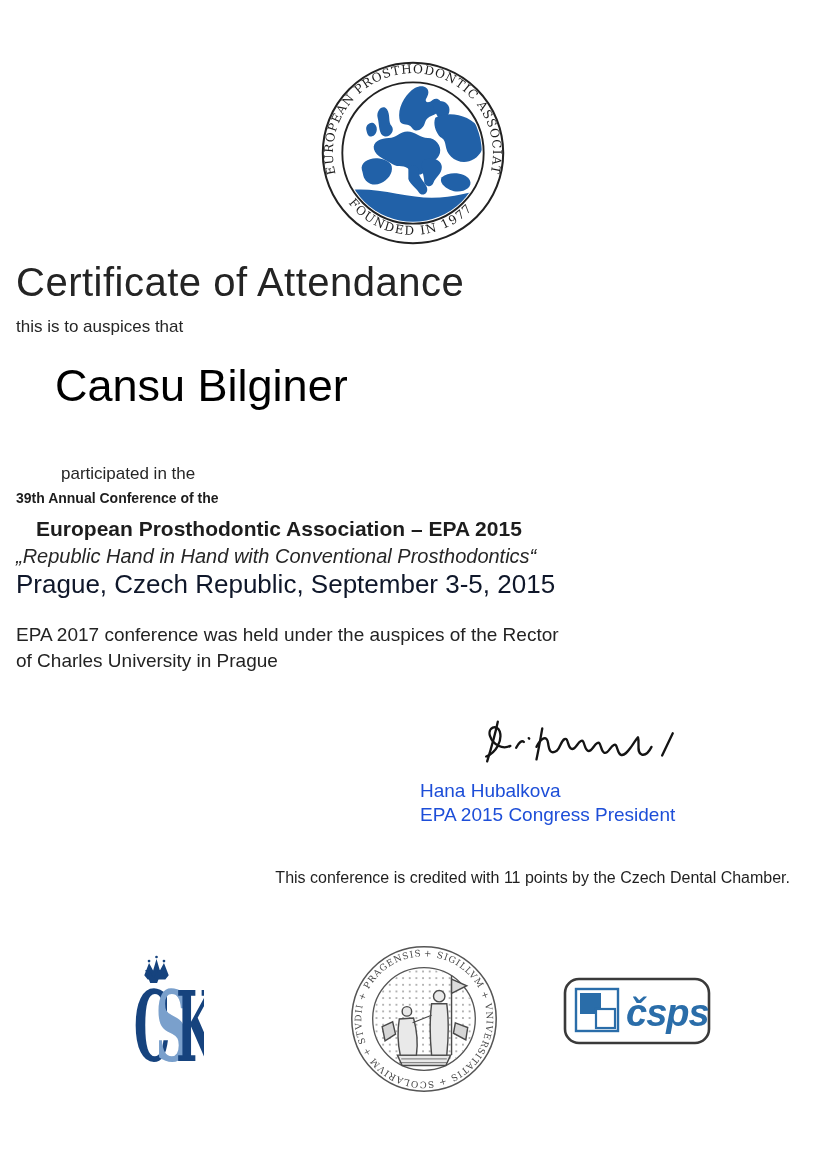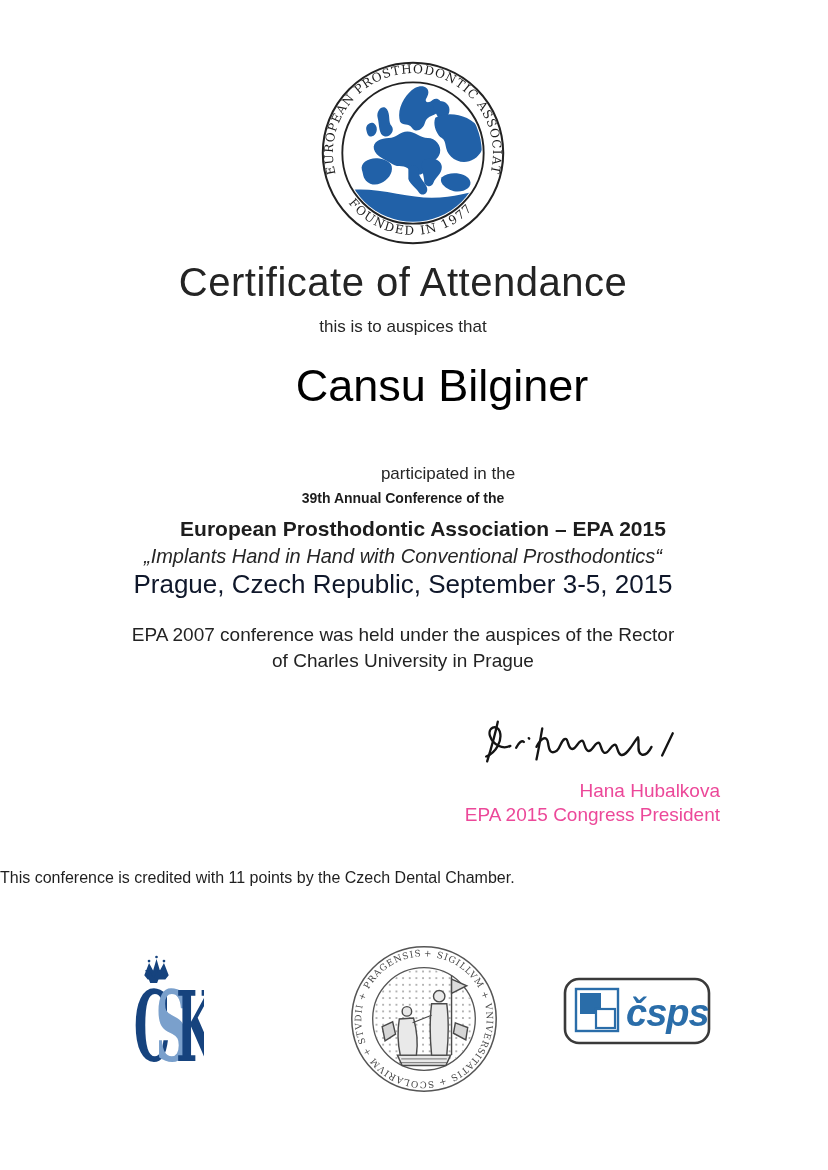--- a/index.html
+++ b/index.html
@@ -4,39 +4,39 @@
 <style>
   html,body { margin:0; padding:0; background:#ffffff; }
   .page {
     position:relative;
     width:828px; height:1170px;
     background:#ffffff;
     font-family:"Liberation Sans", sans-serif;
     color:#1f1f1f;
     overflow:hidden;
   }
-  .cwrap { position:absolute; left:0; width:806px; text-align:center; }
+  .cwrap { position:absolute; left:16px; width:806px; }
 
   .epa-logo   { position:absolute; left:320px; top:60px; width:186px; height:186px; }
 
   .title        { top:256px; font-size:40px; line-height:52px; font-weight:400; letter-spacing:0.5px; color:#242424; }
   .certify      { top:317px; font-size:17px; color:#262626; }
   .name         { top:358px; font-size:45px; line-height:56px; font-weight:400; color:#000000;margin-left:39px; }
   .participated { top:464px; font-size:17px; color:#262626;margin-left:45px; }
   .conf1        { top:490px; font-size:14px; font-weight:700; color:#1d1d1d; }
   .conf2        { top:517px; font-size:21px; font-weight:700; color:#1d1d1d;padding-left:20px; }
   .theme        { top:545px; font-size:20px; font-style:italic; color:#262626; }
   .location     { top:569px; font-size:26px; color:#0f172a; }
   .auspices     { top:622px; font-size:19px; line-height:26px; color:#232323; }
 
   .signature-svg { position:absolute; left:472px; top:714px; width:214px; height:58px; }
-  .signer-block  { position:absolute; left:420px; top:779px; width:300px; text-align:right;
-                   font-size:19px; line-height:24px; color:#ec4899; }
+  .signer-block  { position:absolute; left:420px; top:779px; width:300px; text-align:left;
+                   font-size:19px; line-height:24px; color:#1d4ed8; }
 
-  .credit { position:absolute; left:0; top:869px; width:790px; text-align:left;
+  .credit { position:absolute; left:0; top:869px; width:790px; text-align:right;
             font-size:16px; color:#1f1f1f; }
 
   .csk-logo  { position:absolute; left:128px; top:950px; width:76px;  height:130px; }
   .seal-logo { position:absolute; left:348px; top:943px; width:152px; height:152px; }
   .csps-logo { position:absolute; left:562px; top:976px; width:150px; height:70px; }
 
   svg text { user-select:none; }
 </style>
 </head>
 <body>
@@ -85,25 +85,25 @@
     </text>
   </svg>
 
   <div class="cwrap title">Certificate of Attendance</div>
   <div class="cwrap certify">this is to auspices that</div>
   <div class="cwrap name">Cansu Bilginer</div>
 
   <div class="cwrap participated">participated in the</div>
   <div class="cwrap conf1">39th Annual Conference of the</div>
   <div class="cwrap conf2">European Prosthodontic Association – EPA 2015</div>
-  <div class="cwrap theme">„Implants Hand in Hand with Conventional Prosthodontics“</div>
+  <div class="cwrap theme">„Republic Hand in Hand with Conventional Prosthodontics“</div>
   <div class="cwrap location">Prague, Czech Republic, September 3-5, 2015</div>
 
   <div class="cwrap auspices">
-    <div>EPA 2007 conference was held under the auspices of the Rector</div>
+    <div>EPA 2017 conference was held under the auspices of the Rector</div>
     <div>of Charles University in Prague</div>
   </div>
 
   <svg class="signature-svg" viewBox="0 0 220 60">
     <g fill="none" stroke="#141414" stroke-width="2.4" stroke-linecap="round" stroke-linejoin="round">
       <path d="M14,44 C24,40 31,28 28,18 C25,10 15,14 18,23 C21,32 31,37 39,33"></path>
       <path d="M26,8 C23,22 19,36 15,49"></path>
       <path d="M45,35 C48,29 51,27 53,29"></path>
       <path d="M58,25 l0.5,0.5"></path>
       <path d="M72,15 C70,26 68,38 66,47"></path>

